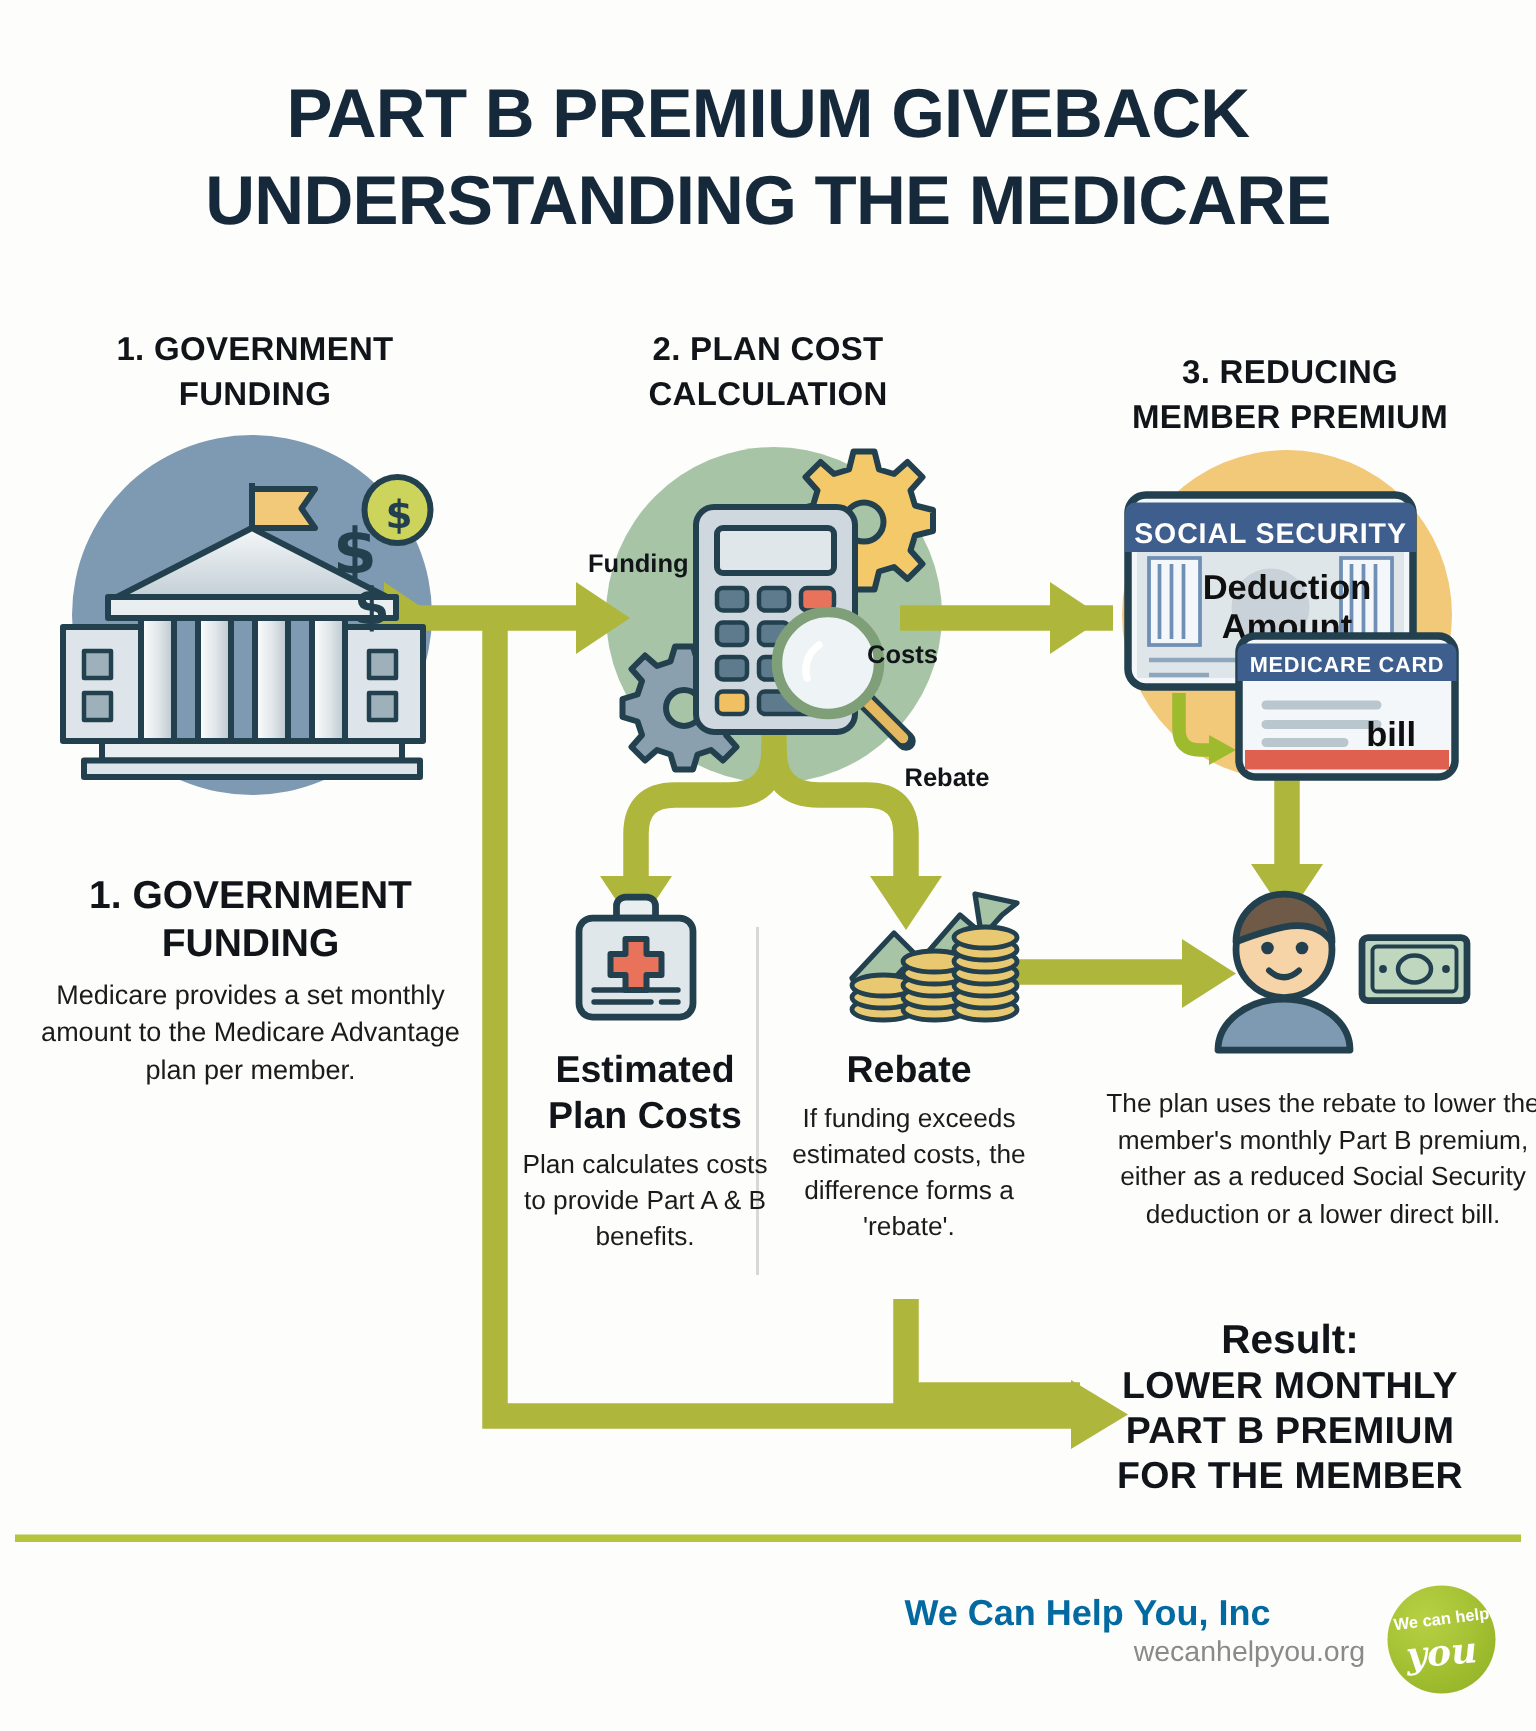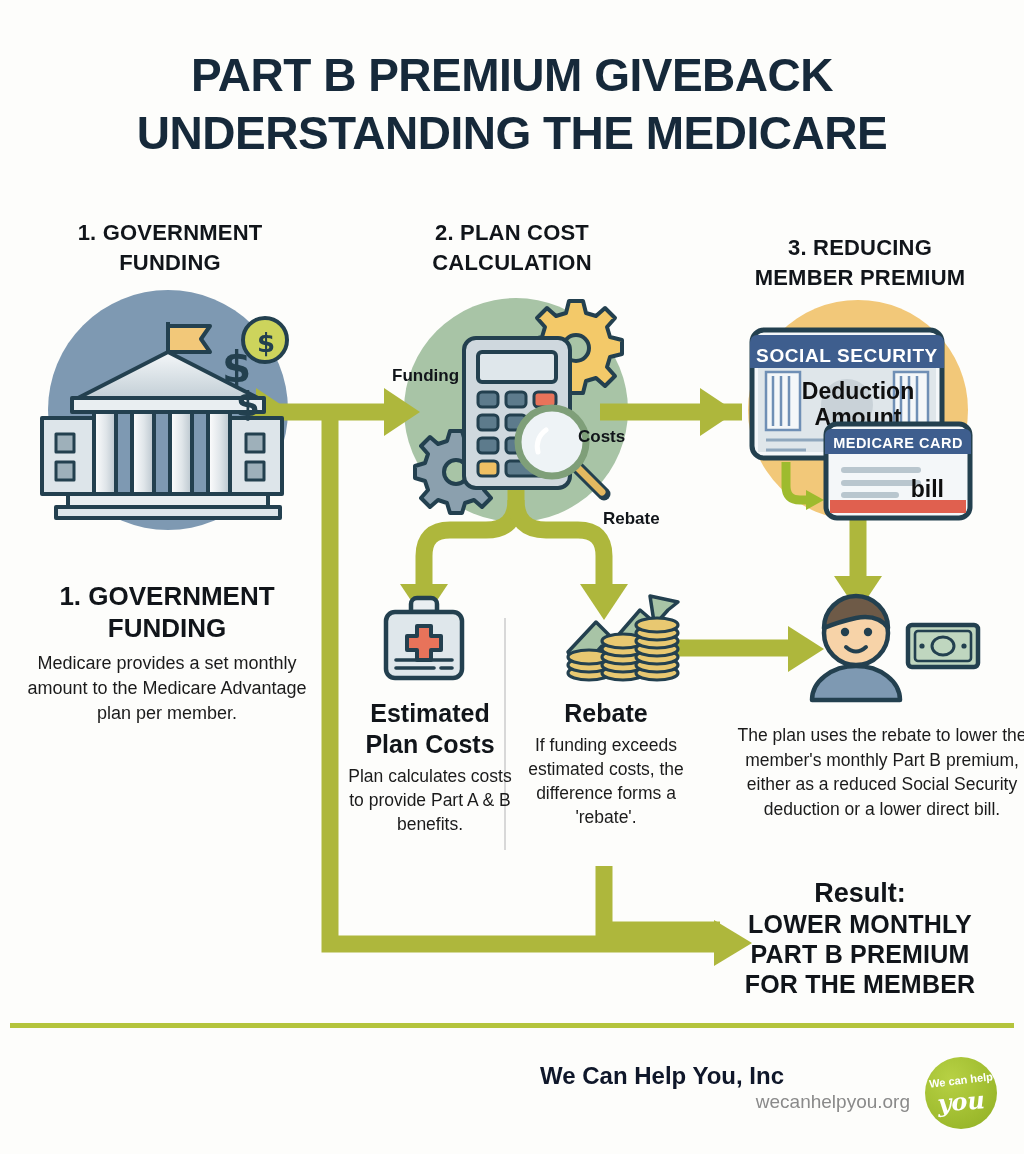--- a/index.html
+++ b/index.html
@@ -51,22 +51,22 @@
 
   #b4{left:726px;top:723px;width:312px;}
   #b4 .p{font-size:17.5px;line-height:24.5px;margin-top:0;}
 
   #b5{left:700px;top:878px;width:320px;}
   #b5 .r{font-size:27px;line-height:31px;font-weight:bold;color:#11151a;}
   #b5 .c{font-size:25px;line-height:30px;font-weight:bold;color:#11151a;letter-spacing:0.2px;}
 
   
   .divider{position:absolute;left:10px;top:1023px;width:1004px;height:5px;background:#b4c43c;}
-  .foot-name{position:absolute;left:540px;top:1062px;width:370px;text-align:left;
-             font-size:24px;font-weight:bold;color:#0f172a;}
+  .foot-name{position:absolute;left:540px;top:1062px;width:370px;text-align:center;
+             font-size:24px;font-weight:bold;color:#0369a1;}
   .foot-url{position:absolute;left:540px;top:1091px;width:370px;text-align:right;
             font-size:19px;color:#8a8a8a;}
   .logo{position:absolute;left:925px;top:1057px;width:72px;height:72px;border-radius:50%;
         background:radial-gradient(circle at 35% 30%, #b7d144 0%, #9ebb2e 65%, #8fae25 100%);}
   .logo .l1{position:absolute;left:0;top:17px;width:72px;text-align:center;
             color:#fff;font-size:11px;font-weight:bold;transform:rotate(-7deg);}
   .logo .l2{position:absolute;left:0;top:30px;width:72px;text-align:center;
             color:#fff;font-size:24px;font-style:italic;font-weight:bold;
             font-family:"DejaVu Serif", serif;transform:rotate(-5deg);}
 

